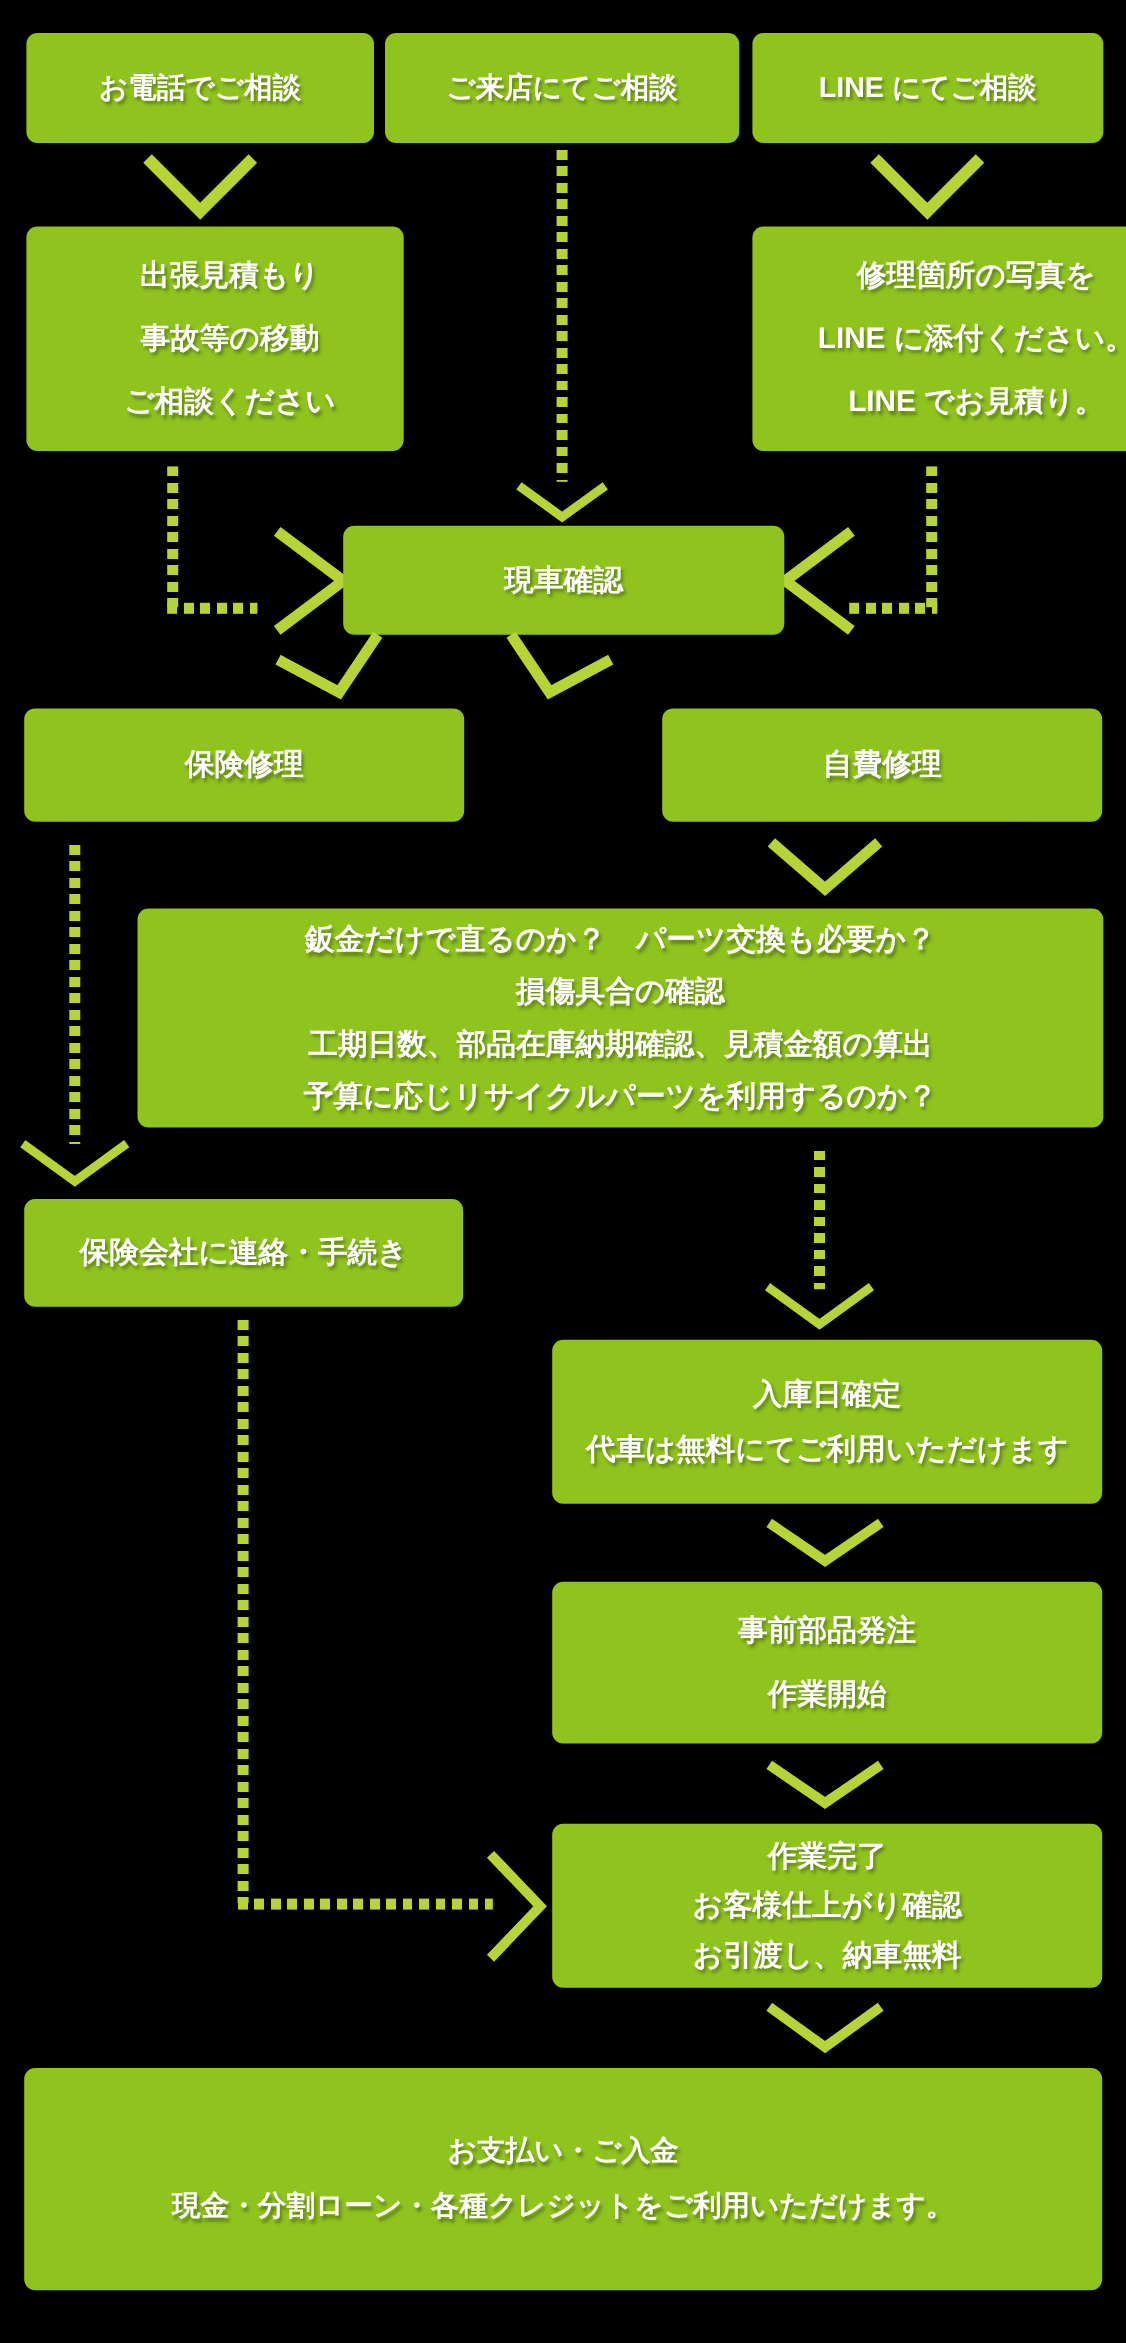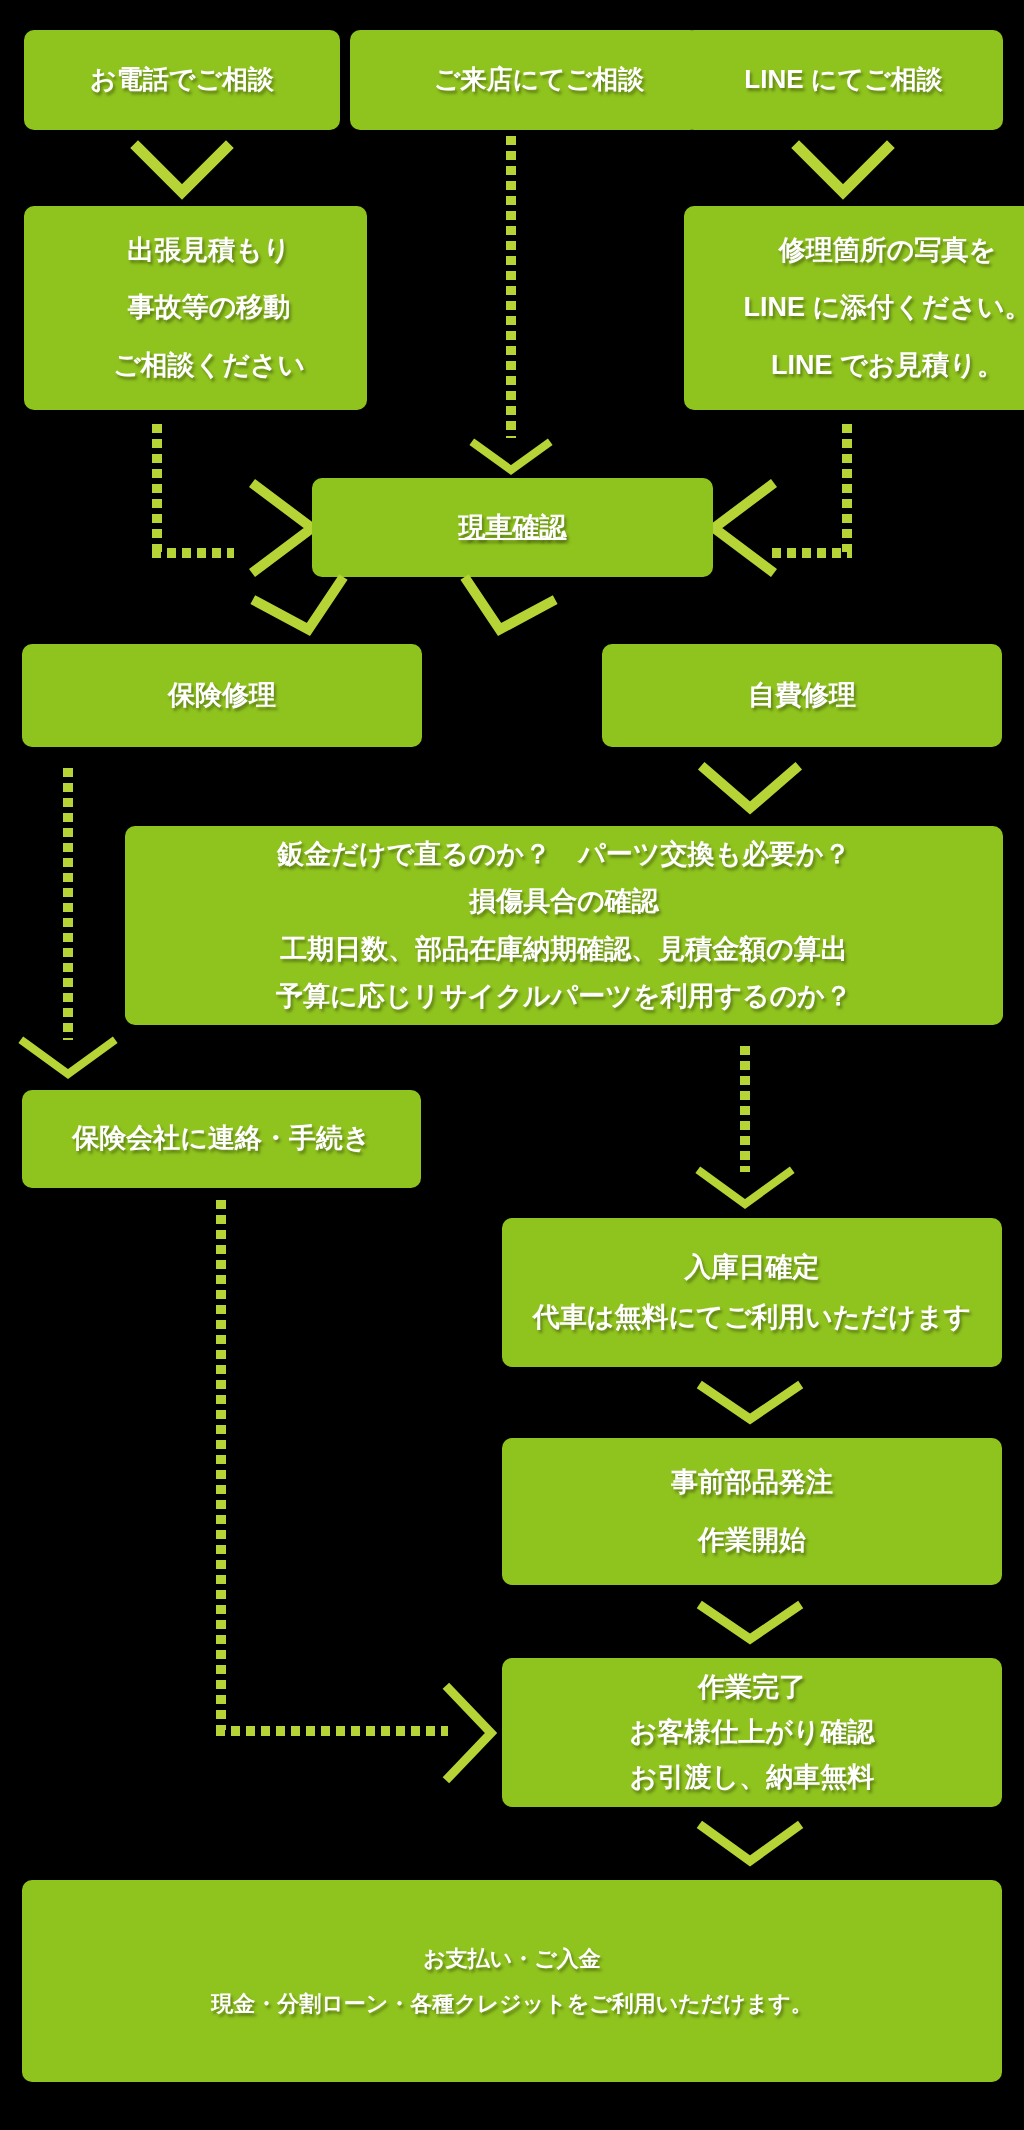--- a/index.html
+++ b/index.html
@@ -19,35 +19,35 @@
     color:var(--txt);
     font-weight:bold;
     display:flex;flex-direction:column;align-items:center;justify-content:center;
     text-align:center;
     text-shadow:2px 3px 3px rgba(0,0,0,0.35);
     line-height:1.15;
   }
   .box .ln{white-space:nowrap;}
   .fs26{font-size:26px;}
   .fs27{font-size:27px;}
-  .fs28{font-size:22px;}
+  .fs28{font-size:26px;}
   .arrow{color:var(--arrow);position:absolute;}
   .dot-v{width:10px;background:repeating-linear-gradient(to bottom,var(--arrow) 0 9px,transparent 9px 15px);}
   .dot-h{height:10px;background:repeating-linear-gradient(to right,var(--arrow) 0 9px,transparent 9px 15px);}
   svg{display:block;overflow:visible;}
 </style>
 </head>
 <body>
 
 <div id="canvas">
 
   <div class="box fs26" style="left:24px;top:30px;width:316px;height:100px;">
     <div class="ln">お電話でご相談</div>
   </div>
-  <div class="box fs26" style="left:350px;top:30px;width:322px;height:100px;padding-left:28px;">
+  <div class="box fs26" style="left:350px;top:30px;width:322px;height:100px;">
     <div class="ln">ご来店にてご相談</div>
   </div>
   <div class="box fs26" style="left:684px;top:30px;width:319px;height:100px;">
     <div class="ln">LINE にてご相談</div>
   </div>
 
   <svg class="arrow" style="left:132px;top:142px;" width="100" height="58">
     <polyline points="6,6 50,50 94,6" fill="none" stroke="currentColor" stroke-width="11" stroke-linecap="square" stroke-linejoin="miter"></polyline>
   </svg>
 
@@ -76,21 +76,21 @@
   <svg class="arrow" style="left:250px;top:480px;" width="70" height="96">
     <polyline points="6,6 62,48 6,90" fill="none" stroke="currentColor" stroke-width="10" stroke-linecap="square" stroke-linejoin="miter"></polyline>
   </svg>
 
   <div class="arrow dot-v" style="left:842px;top:424px;height:128px;"></div>
   <div class="arrow dot-h" style="left:772px;top:548px;width:80px;"></div>
   <svg class="arrow" style="left:706px;top:480px;" width="70" height="96">
     <polyline points="64,6 8,48 64,90" fill="none" stroke="currentColor" stroke-width="10" stroke-linecap="square" stroke-linejoin="miter"></polyline>
   </svg>
 
-  <div class="box fs27" style="left:312px;top:478px;width:401px;height:99px;text-decoration:underline;">
+  <div class="box fs27" style="left:312px;top:478px;width:401px;height:99px;">
     <div class="ln">現車確認</div>
   </div>
 
   <svg class="arrow" style="left:256px;top:586px;transform:rotate(-14deg);" width="96" height="52">
     <polyline points="5,5 48,44 91,5" fill="none" stroke="currentColor" stroke-width="10" stroke-linecap="square" stroke-linejoin="miter"></polyline>
   </svg>
   <svg class="arrow" style="left:456px;top:586px;transform:rotate(14deg);" width="96" height="52">
     <polyline points="5,5 48,44 91,5" fill="none" stroke="currentColor" stroke-width="10" stroke-linecap="square" stroke-linejoin="miter"></polyline>
   </svg>
 

